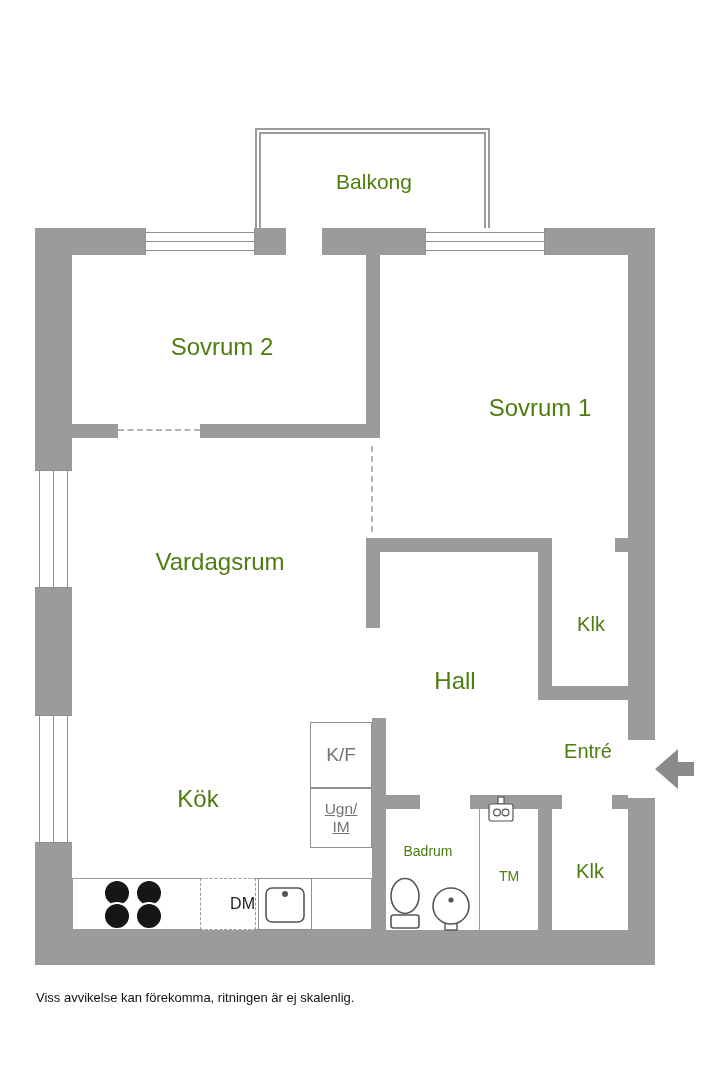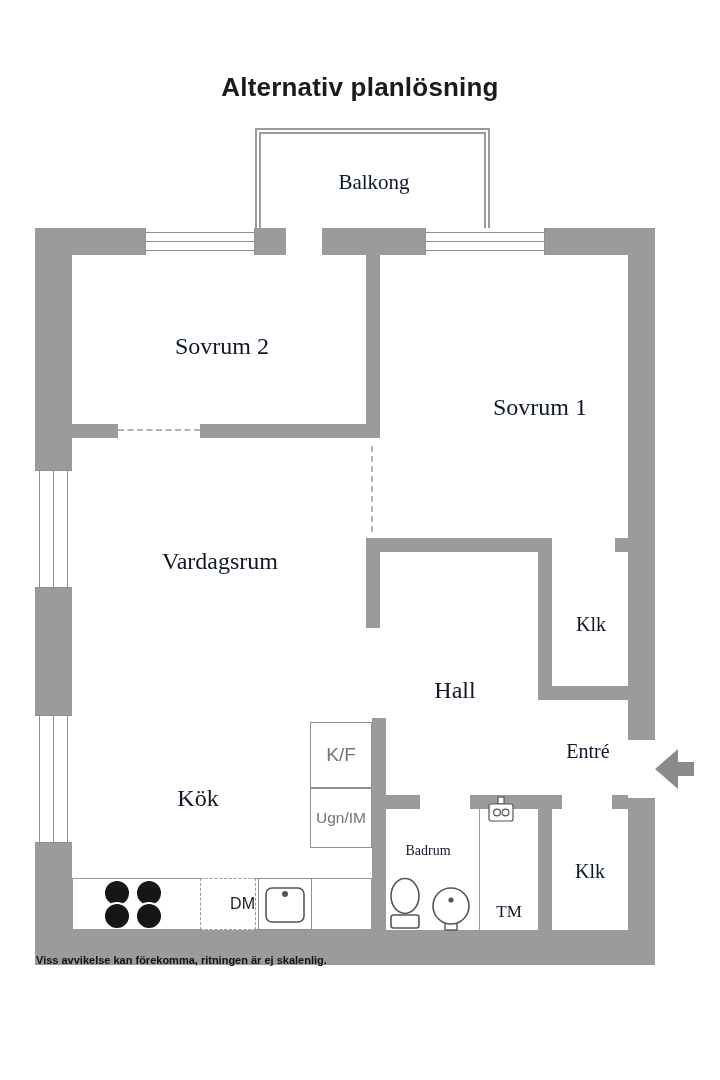--- a/index.html
+++ b/index.html
@@ -1,48 +1,47 @@
 <!DOCTYPE html>
 <html lang="sv"><head>
 <meta charset="utf-8">
 <style>
   html,body{margin:0;padding:0;background:#ffffff;}
   body{width:720px;height:1080px;font-family:"Liberation Sans",sans-serif;}
   .canvas{position:relative;width:720px;height:1080px;background:#fff;overflow:hidden;}
   .abs{position:absolute;}
   .wall{position:absolute;background:#9b9b9b;}
   .gap{position:absolute;background:#ffffff;}
-  .lbl{position:absolute;transform:translate(-50%,-50%);color:#0f172a;white-space:nowrap;line-height:1.15;text-align:center;font-family:Liberation Serif, serif;}
+  .lbl{position:absolute;transform:translate(-50%,-50%);color:#4d7c0f;white-space:nowrap;line-height:1.15;text-align:center;}
   .lbl-xl{font-size:24px;}
   .lbl-lg{font-size:20px;}
   .lbl-md{font-size:14px;}
   .lbl-sm{font-size:16px;}
   .title{position:absolute;left:50%;top:72px;transform:translateX(-50%);font-size:26px;font-weight:600;color:#1b1b1b;letter-spacing:.2px;}
-  .disclaimer{position:absolute;left:36px;top:954px;font-size:11px;color:#111;font-weight:bold;}
+  .disclaimer{position:absolute;left:36px;top:990px;font-size:13px;color:#111;}
   .balcony{position:absolute;left:255px;top:128px;width:235px;height:100px;border:6px double #9b9b9b;border-bottom:none;box-sizing:border-box;background:#fff;}
   .window-h{position:absolute;background-color:#fff;border-left:1px solid #8f8f8f;border-right:1px solid #8f8f8f;box-sizing:border-box;
     background-image:linear-gradient(#8f8f8f,#8f8f8f),linear-gradient(#8f8f8f,#8f8f8f),linear-gradient(#8f8f8f,#8f8f8f);
     background-size:100% 1px;background-position:0 4px,0 50%,0 calc(100% - 4px);background-repeat:no-repeat;}
   .window-v{position:absolute;background-color:#fff;border-top:1px solid #8f8f8f;border-bottom:1px solid #8f8f8f;box-sizing:border-box;
     background-image:linear-gradient(#8f8f8f,#8f8f8f),linear-gradient(#8f8f8f,#8f8f8f),linear-gradient(#8f8f8f,#8f8f8f);
     background-size:1px 100%;background-position:4px 0,50% 0,calc(100% - 4px) 0;background-repeat:no-repeat;}
   .cab{position:absolute;background:#fff;border:1px solid #8f8f8f;box-sizing:border-box;display:flex;align-items:center;justify-content:center;color:#737373;}
   .counter{position:absolute;left:72px;top:878px;width:300px;height:52px;background:#fff;border:1px solid #9b9b9b;box-sizing:border-box;}
   .dm-box{position:absolute;left:200px;top:878px;width:56px;height:52px;border:1px dashed #9a9a9a;box-sizing:border-box;background:#fff;display:flex;align-items:center;justify-content:flex-end;color:#1e1e1e;}
   .dash-h{position:absolute;border-top:2px dashed #b3b3b3;}
   .dash-v{position:absolute;border-left:2px dashed #b3b3b3;}
   .thinline-v{position:absolute;border-left:1px solid #9a9a9a;}
   svg{display:block;}
 </style>
 </head>
 <body>
 
 <div class="canvas">
 
-  <div class="title">Alternativ planlösning</div>
 
   <div class="balcony"></div>
 
   <div class="wall" style="left: 35px; top: 228px; width: 37px; height: 737px; background: rgb(155, 155, 155);"></div>
   <div class="wall" style="left: 35px; top: 228px; width: 620px; height: 27px; background: rgb(155, 155, 155);"></div>
   <div class="wall" style="left: 628px; top: 228px; width: 27px; height: 737px; background: rgb(155, 155, 155);"></div>
   <div class="wall" style="left: 35px; top: 930px; width: 620px; height: 35px; background: rgb(155, 155, 155);"></div>
 
   <div class="wall" style="left: 366px; top: 255px; width: 14px; height: 183px; background: rgb(155, 155, 155);"></div>
   <div class="wall" style="left: 72px; top: 424px; width: 46px; height: 14px; background: rgb(155, 155, 155);"></div>
@@ -66,21 +65,21 @@
   <div class="window-h" style="left:425px;top:228px;width:120px;height:27px;"></div>
   <div class="window-v" style="left:35px;top:470px;width:37px;height:118px;"></div>
   <div class="window-v" style="left:35px;top:715px;width:37px;height:128px;"></div>
 
   <div class="dash-h" style="left:118px;top:429px;width:82px;"></div>
   <div class="dash-v" style="left:371px;top:446px;height:86px;"></div>
 
   <div class="cab lbl-lg" style="left:310px;top:722px;width:62px;height:66px;font-size:19px;">
     <span>K/F</span>
   </div>
-  <div class="cab" style="left:310px;top:788px;width:62px;height:60px;font-size:15.5px;flex-direction:row;">
+  <div class="cab" style="left:310px;top:788px;width:62px;height:60px;font-size:15.5px;flex-direction:column;text-decoration:underline;">
     <span>Ugn/</span>
     <span>IM</span>
   </div>
 
   <div class="counter"></div>
 
   <div class="abs" style="left:96px;top:879px;">
     <svg width="76" height="50" viewBox="0 0 76 50">
       <circle cx="21" cy="14" r="13" fill="#161616" stroke="#ffffff" stroke-width="2"></circle>
       <circle cx="53" cy="14" r="13" fill="#161616" stroke="#ffffff" stroke-width="2"></circle>
@@ -131,22 +130,22 @@
     <svg width="42" height="40" viewBox="0 0 42 40">
       <polygon points="0,20 23,0 23,13 39,13 39,27 23,27 23,40" fill="#8a8a8a"></polygon>
     </svg>
   </div>
 
   <div class="lbl lbl-lg" style="left:374px;top:182px;font-size:21px;">Balkong</div>
   <div class="lbl lbl-xl" style="left:222px;top:347px;">Sovrum 2</div>
   <div class="lbl lbl-xl" style="left:540px;top:408px;">Sovrum 1</div>
   <div class="lbl lbl-xl" style="left:220px;top:562px;">Vardagsrum</div>
   <div class="lbl lbl-lg" style="left:591px;top:624px;">Klk</div>
-  <div class="lbl lbl-xl" style="left:455px;top:681px;margin-top:10px;">Hall</div>
+  <div class="lbl lbl-xl" style="left:455px;top:681px;">Hall</div>
   <div class="lbl lbl-lg" style="left:588px;top:751px;">Entré</div>
   <div class="lbl lbl-xl" style="left:198px;top:799px;">Kök</div>
   <div class="lbl lbl-md" style="left:428px;top:851px;">Badrum</div>
-  <div class="lbl lbl-sm" style="left:509px;top:912px;font-size:17px;">TM</div>
+  <div class="lbl lbl-sm" style="left:509px;top:876px;font-size:14px;">TM</div>
   <div class="lbl lbl-lg" style="left:590px;top:871px;">Klk</div>
 
   <div class="disclaimer">Viss avvikelse kan förekomma, ritningen är ej skalenlig.</div>
 
 </div>
 
 </body></html>

